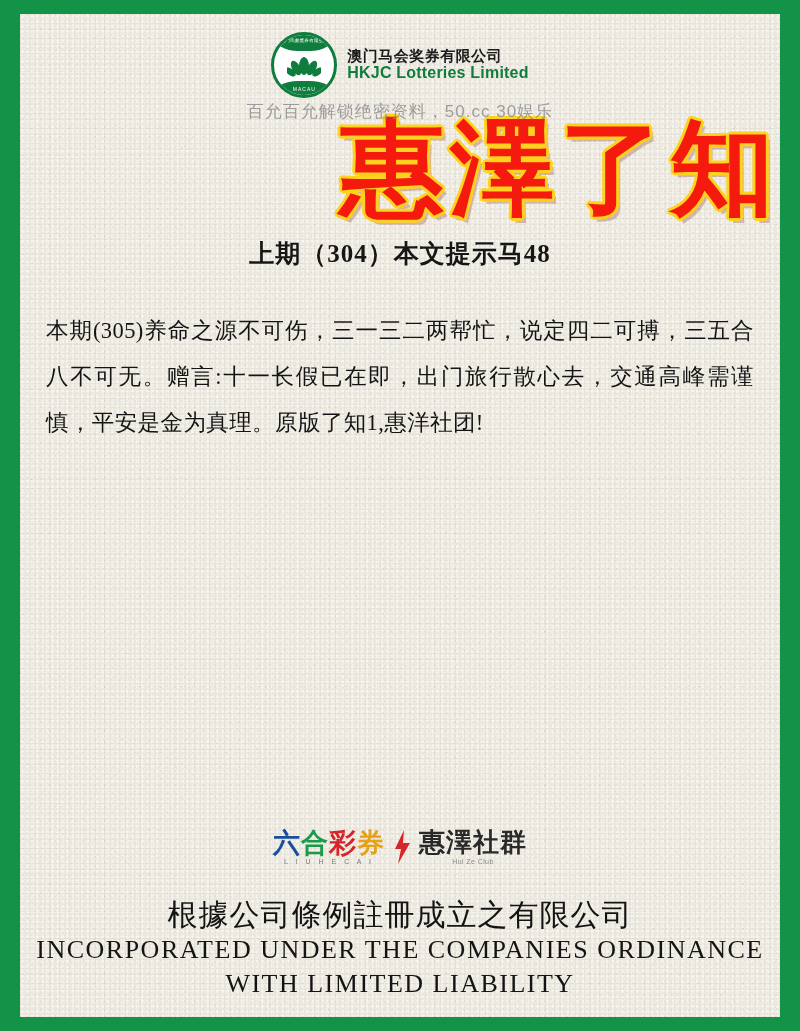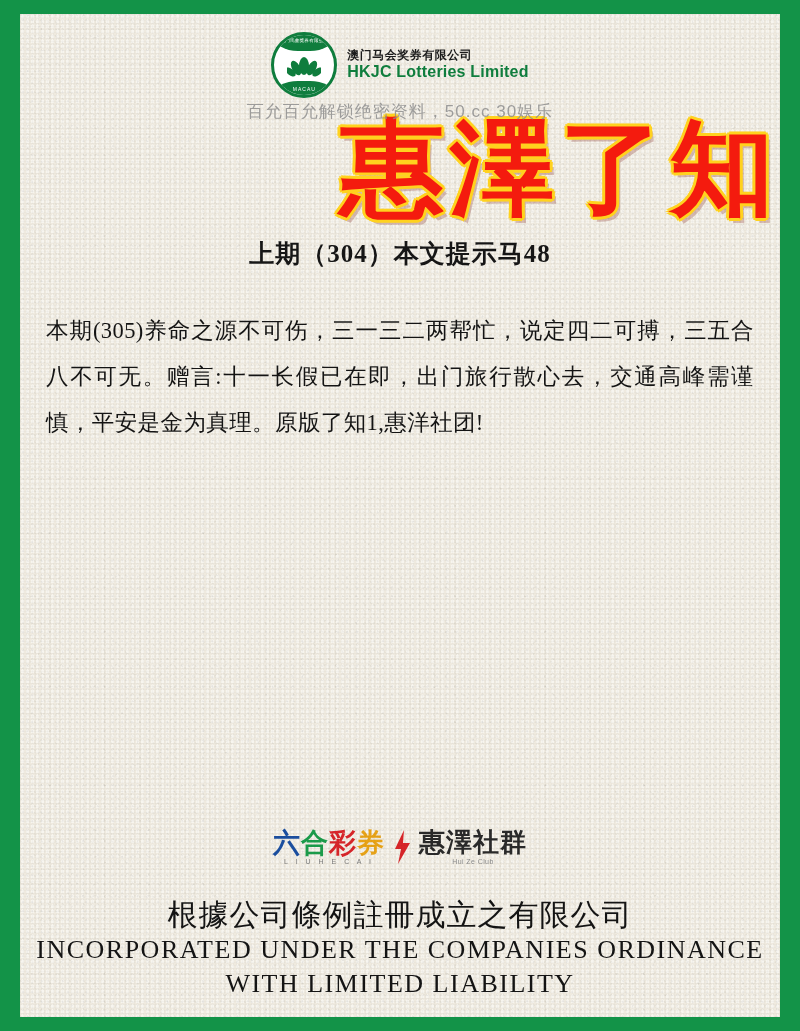--- a/index.html
+++ b/index.html
@@ -116,21 +116,21 @@
     top: 50%;
     transform: translate(-50%,-50%);
     width: 34px;
     height: 30px;
   }
   .logo-text {
     text-align: left;
     line-height: 1.15;
   }
   .logo-text .cn {
-    font-size: 12px;
+    font-size: 15px;
     font-weight: bold;
     color: #1b1b1b;
     letter-spacing: .5px;
   }
   .logo-text .en {
     font-size: 16px;
     font-weight: bold;
     color: #0f7d3d;
     letter-spacing: .2px;
   }

